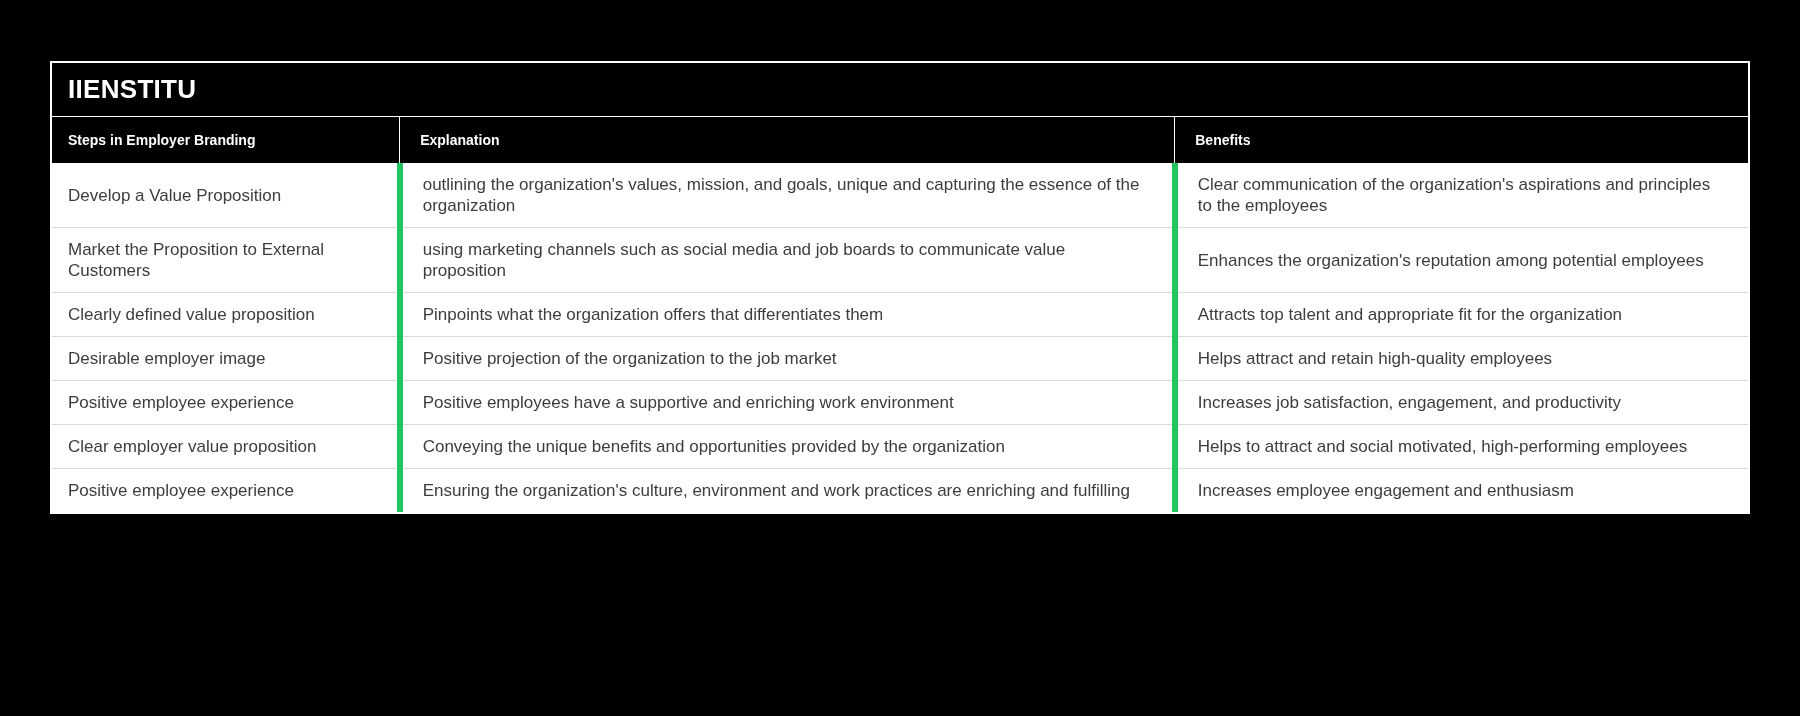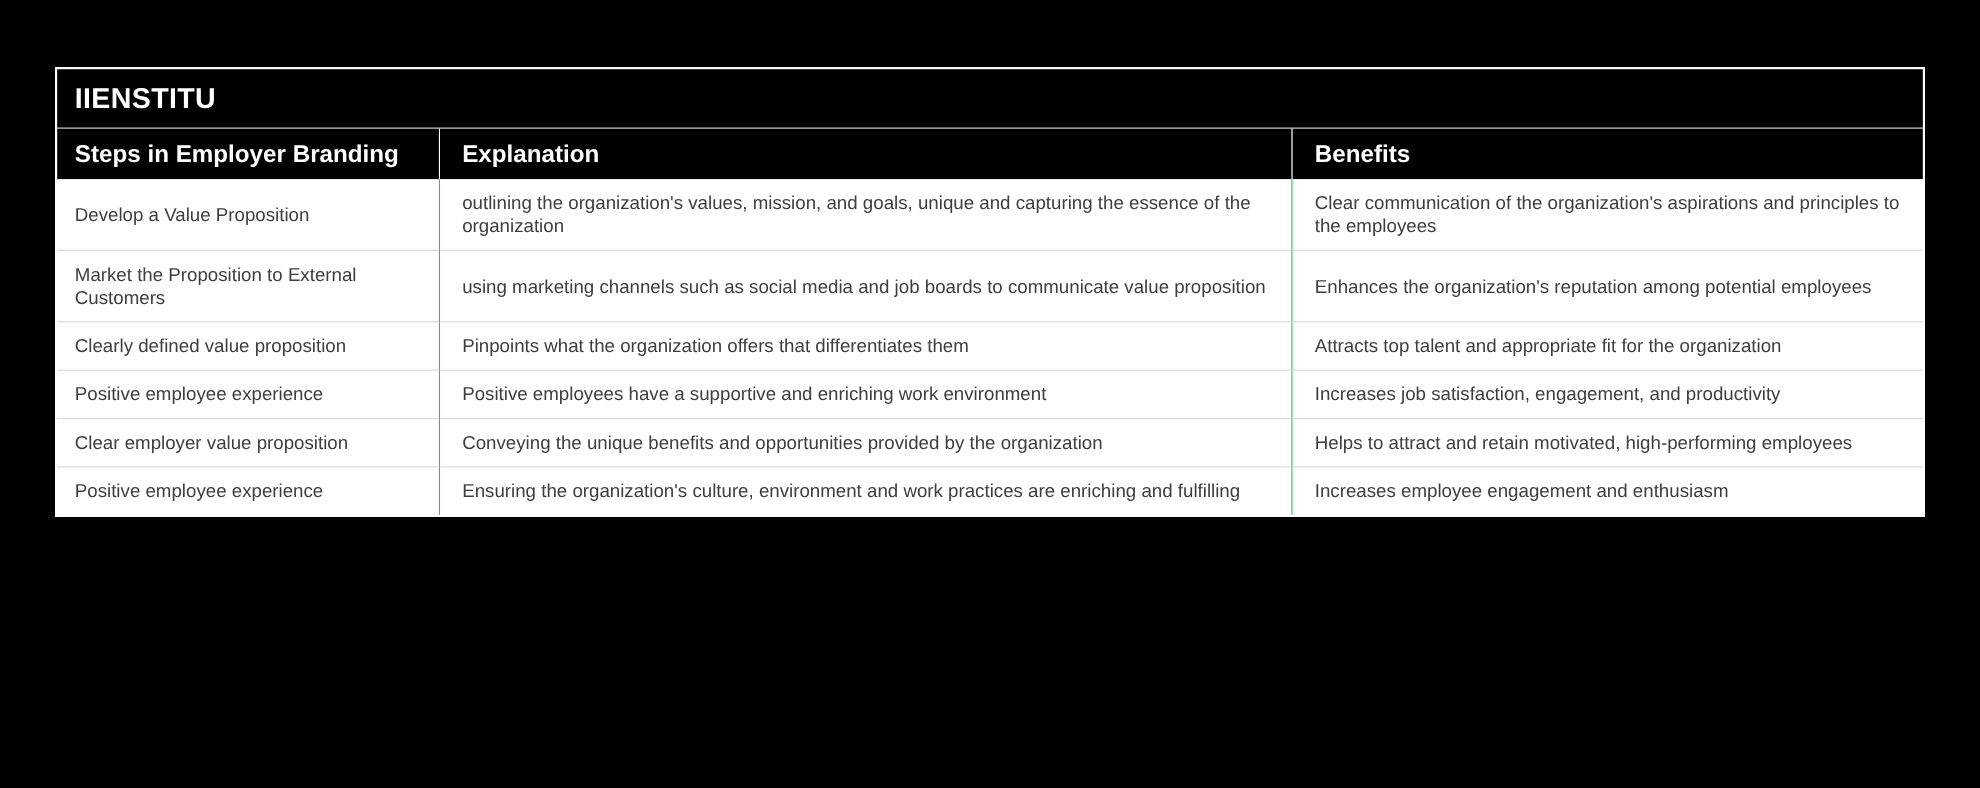--- a/index.html
+++ b/index.html
@@ -37,41 +37,41 @@
     border-collapse: collapse;
     background: #ffffff;
     table-layout: fixed;
   }
   col.c-steps   { width: 20.5%; }
   col.c-expl    { width: 45.7%; }
   col.c-benefit { width: 33.8%; }
   thead th {
     background: #000000;
     color: #ffffff;
-    font-size: 22px;
+    font-size: 14px;
     font-weight: bold;
     text-align: left;
     padding: 13px 20px 13px 16px;
     line-height: 20px;
   }
   thead th + th {
     border-left: 1px solid #ffffff;
     padding-left: 20px;
   }
   tbody td {
     color: #3d3d3d;
     font-size: 17px;
     line-height: 21px;
     padding: 11px 20px 11px 16px;
     border-top: 1px solid #d9d9d9;
     vertical-align: middle;
     background: #ffffff;
   }
   tbody td + td {
-    border-left: 1px solid #22c55e;
+    border-left: 6px solid #22c55e;
     padding-left: 20px;
   }
   tbody tr:first-child td { border-top: none; }
 </style>
 </head>
 <body>
 
 <div class="card">
   <div class="titlebar">
     <span class="brand">IIENSTITU</span>
@@ -99,28 +99,33 @@
         <td>Market the Proposition to External Customers</td>
         <td>using marketing channels such as social media and job boards to communicate value proposition</td>
         <td>Enhances the organization's reputation among potential employees</td>
       </tr>
       <tr>
         <td>Clearly defined value proposition</td>
         <td>Pinpoints what the organization offers that differentiates them</td>
         <td>Attracts top talent and appropriate fit for the organization</td>
       </tr>
       <tr>
+        <td>Desirable employer image</td>
+        <td>Positive projection of the organization to the job market</td>
+        <td>Helps attract and retain high-quality employees</td>
+      </tr>
+      <tr>
         <td>Positive employee experience</td>
         <td>Positive employees have a supportive and enriching work environment</td>
         <td>Increases job satisfaction, engagement, and productivity</td>
       </tr>
       <tr>
         <td>Clear employer value proposition</td>
         <td>Conveying the unique benefits and opportunities provided by the organization</td>
-        <td>Helps to attract and retain motivated, high-performing employees</td>
+        <td>Helps to attract and social motivated, high-performing employees</td>
       </tr>
       <tr>
         <td>Positive employee experience</td>
         <td>Ensuring the organization's culture, environment and work practices are enriching and fulfilling</td>
         <td>Increases employee engagement and enthusiasm</td>
       </tr>
     </tbody>
   </table>
 </div>
 

